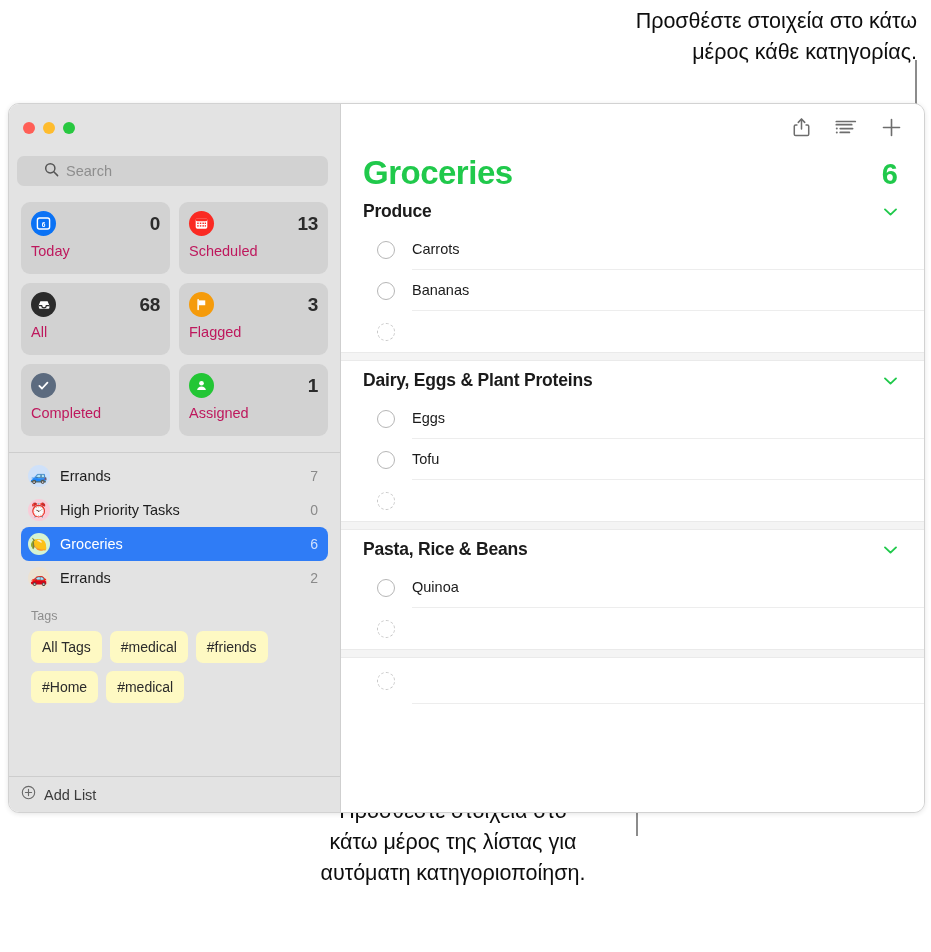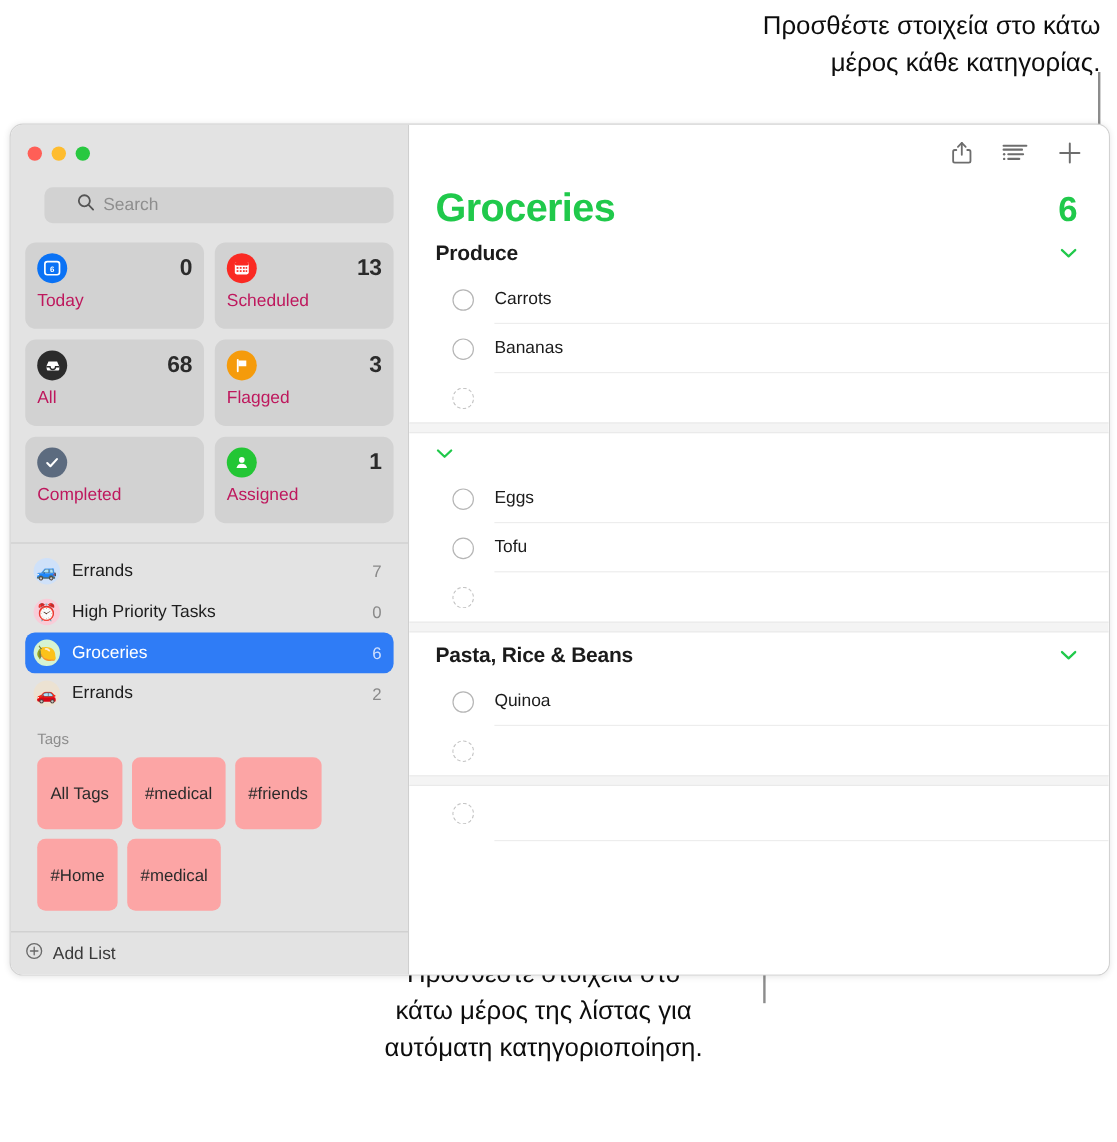--- a/index.html
+++ b/index.html
@@ -65,21 +65,21 @@
     display: flex; gap: 8px;
     padding: 18px 0 0 14px;
     height: 44px;
   }
   .tl { width: 12px; height: 12px; border-radius: 50%; }
   .tl.red { background: #ff5f57; }
   .tl.yellow { background: #febc2e; }
   .tl.green { background: #28c840; }
 
   #search-field {
-    margin: 8px 12px 0 28px;
+    margin: 8px 12px 0 8px;
     height: 30px;
     border-radius: 7px;
     background: #d2d2d2;
     display: flex;
     align-items: center;
     padding: 0 27px;
     gap: 7px;
   }
   #search-field .mag { flex: none; display:block; }
   #search-input-text {
@@ -140,23 +140,23 @@
   }
   .list-name { flex: 1; font-size: 14.5px; color: #1d1d1d; }
   .list-row.selected .list-name { color: #fff; }
   .list-count { font-size: 14px; color: #8a8a8a; }
   .list-row.selected .list-count { color: #cfe0fe; }
 
   #tags-section { padding: 14px 12px 0 22px; }
   #tags-title { font-size: 12.5px; color: #8d8d8d; margin-bottom: 8px; }
   #tag-chips { display: flex; flex-wrap: wrap; gap: 8px; }
   .tag-chip {
-    background: #fca5a5;
+    background: #fef9c3;
     border-radius: 7px;
-    padding: 22px 11px;
+    padding: 8px 11px;
     font-size: 14px;
     color: #2b2b2b;
   }
 
   #add-list-bar {
     margin-top: auto;
     height: 36px;
     border-top: 1px solid #cdcdcd;
     display: flex; align-items: center;
     gap: 8px;
@@ -465,20 +465,21 @@
         <div class="item-row last">
           <span class="circle dashed"></span>
           <span class="item-body"></span>
         </div>
       </div>
 
       <div class="section-gap"></div>
 
       <div class="section">
         <div class="section-head">
+          <span class="section-title">Dairy, Eggs &amp; Plant Proteins</span>
           <span class="chev">
             <svg width="15" height="10" viewBox="0 0 15 10">
                 <path d="M2 2.4 L7.5 7.6 L13 2.4" fill="none" stroke="#20c94b" stroke-width="1.9" stroke-linecap="round" stroke-linejoin="round"></path>
               </svg>
           </span>
         </div>
         <div class="item-row">
           <span class="circle"></span>
           <span class="item-body">
               <span class="item-text">Eggs</span>

